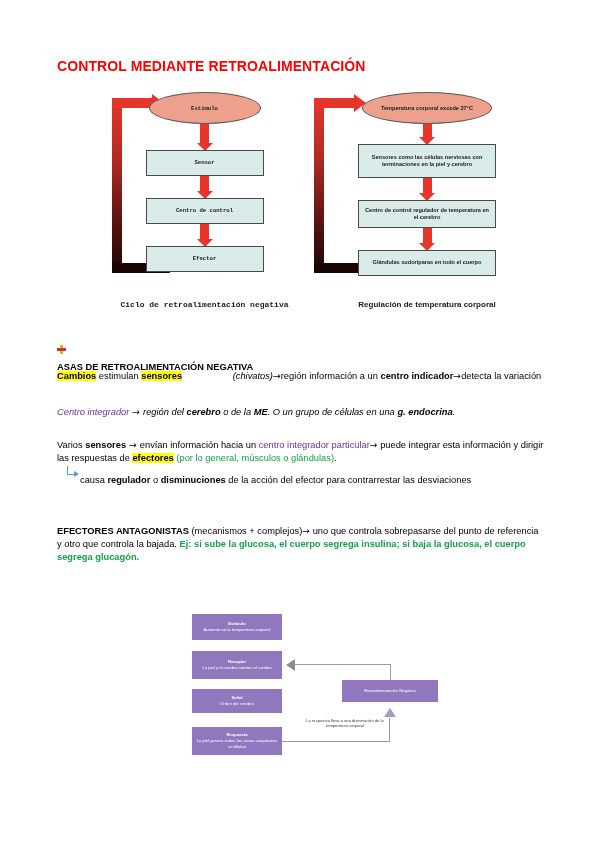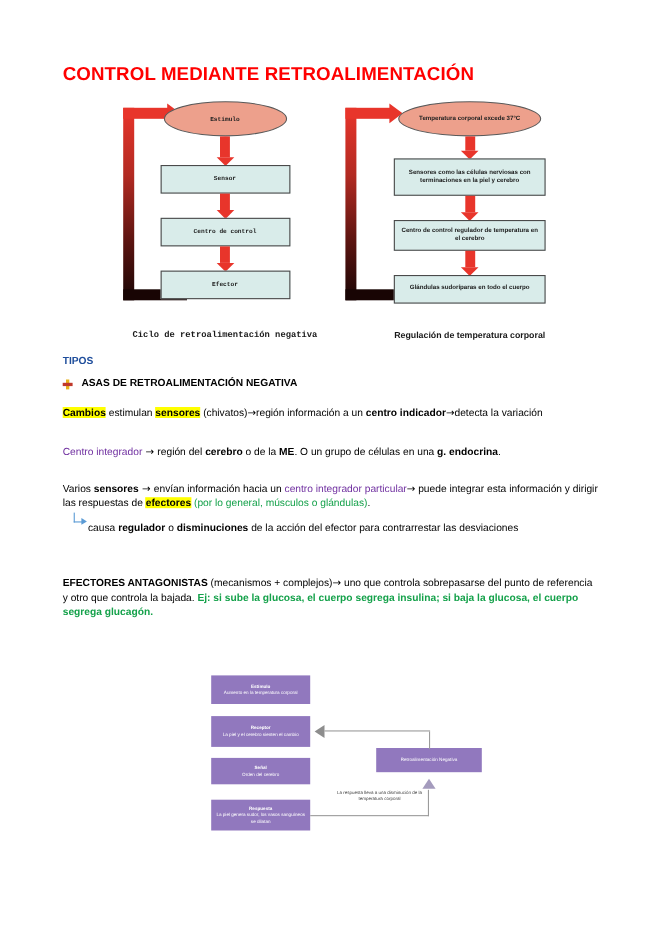--- a/index.html
+++ b/index.html
@@ -7,21 +7,21 @@
     width:599px; height:848px; position:relative; overflow:hidden;
     font-family:"Liberation Sans", sans-serif;
     color:#000000;
     -webkit-font-smoothing:antialiased;
   }
   .page{position:absolute;inset:0;background:#fff;}
 
   
   .doc-title{
     position:absolute; left:57px; top:58px;
-    font-size:17px; font-weight:bold; color:#FF0000;
+    font-size:14px; font-weight:bold; color:#FF0000;
     letter-spacing:.1px;
   }
 
   
   .diagram-row{position:absolute; left:57px; top:88px; width:485px; height:225px;}
   .diag{position:absolute; top:0; height:210px;}
   .diag.left{left:55px; width:185px;font-family:Liberation Mono, monospace;}
   .diag.right{left:265px; width:210px;}
 
   .oval{
@@ -77,24 +77,24 @@
     font-size:8px; color:#1a1a1a; font-weight:600;
   }
 
   
   .txt{position:absolute; left:57px; width:487px; font-size:9.3px; line-height:1.42; color:#000;}
   b{font-weight:bold;}
   .blue{color:#1F4E9C; font-weight:bold;}
   .purple{color:#7030A0;}
   .green{color:#14A14A;}
   .hl{background:#FFFF00;}
-  .it{}
+  .it{font-style:italic;padding-left:48px;}
   .arrow{font-family:"DejaVu Sans", sans-serif;}
 
-  .bullet-row{position:absolute; left:57px; display:flex; align-items:flex-start; gap:8px;}
+  .bullet-row{position:absolute; left:57px; display:flex; align-items:flex-start; gap:8px;flex-direction:column;}
   .bullet-ico{width:9px;height:9px;position:relative;flex:0 0 9px;margin-top:2px;}
   .bullet-ico::before{content:"";position:absolute;left:3px;top:0;width:3px;height:9px;background:#E8B21A;}
   .bullet-ico::after{content:"";position:absolute;left:0;top:3px;width:9px;height:3px;background:#C0392B;}
   .bullet-txt{font-size:9.3px;font-weight:bold;}
 
   .subarrow{position:absolute;left:62px;width:14px;height:14px;}
   .subarrow .v{position:absolute;left:5px;top:0;width:1.2px;height:9px;background:#5B9BD5;}
   .subarrow .h{position:absolute;left:5px;top:8px;width:8px;height:1.2px;background:#5B9BD5;}
   .subarrow .hd{position:absolute;left:12px;top:5px;width:0;height:0;
     border-top:3.5px solid transparent;border-bottom:3.5px solid transparent;border-left:5px solid #5B9BD5;}
@@ -175,32 +175,31 @@
       <div class="boxq b2">Centro de control regulador de temperatura en el cerebro</div>
       <div class="dn a3">
           <i></i>
           <u></u>
         </div>
       <div class="boxq b3">Glándulas sudoríparas en todo el cuerpo</div>
       <div class="caption">Regulación de temperatura corporal</div>
     </div>
   </div>
 
-  <div class="txt blue" style="top:322px;">TIPOS</div>
 
   <div class="bullet-row" style="top:343px;width:487px;">
     <span class="bullet-ico"></span>
     <span class="bullet-txt">ASAS DE RETROALIMENTACIÓN NEGATIVA</span>
   </div>
 
   <div class="txt" style="top:369px;">
     <b class="hl">Cambios</b><span> estimulan </span><b class="hl">sensores</b><span class="it"> (chivatos)</span><span class="arrow">→</span><span>región información a un </span><b>centro indicador</b><span class="arrow">→</span><span>detecta la variación</span>
   </div>
 
-  <div class="txt" style="top:405px;">
+  <div class="txt" style="top:405px;font-style:italic;">
     <span class="purple">Centro integrador</span><span class="arrow"> → </span><span>región del </span><b>cerebro</b><span> o de la </span><b>ME</b><span>. O un grupo de células en una </span><b>g. endocrina</b><span>.</span>
   </div>
 
   <div class="txt" style="top:438px;">
     <span>Varios </span><b>sensores</b><span class="arrow"> → </span><span>envían información hacia un </span><span class="purple">centro integrador particular</span><span class="arrow">→</span><span> puede integrar esta información y dirigir las respuestas de </span><b class="hl">efectores</b><span class="green"> (por lo general, músculos o glándulas)</span><span>.</span>
   </div>
 
   <div class="subarrow" style="top:466px;">
     <span class="v"></span>
       <span class="h"></span>

